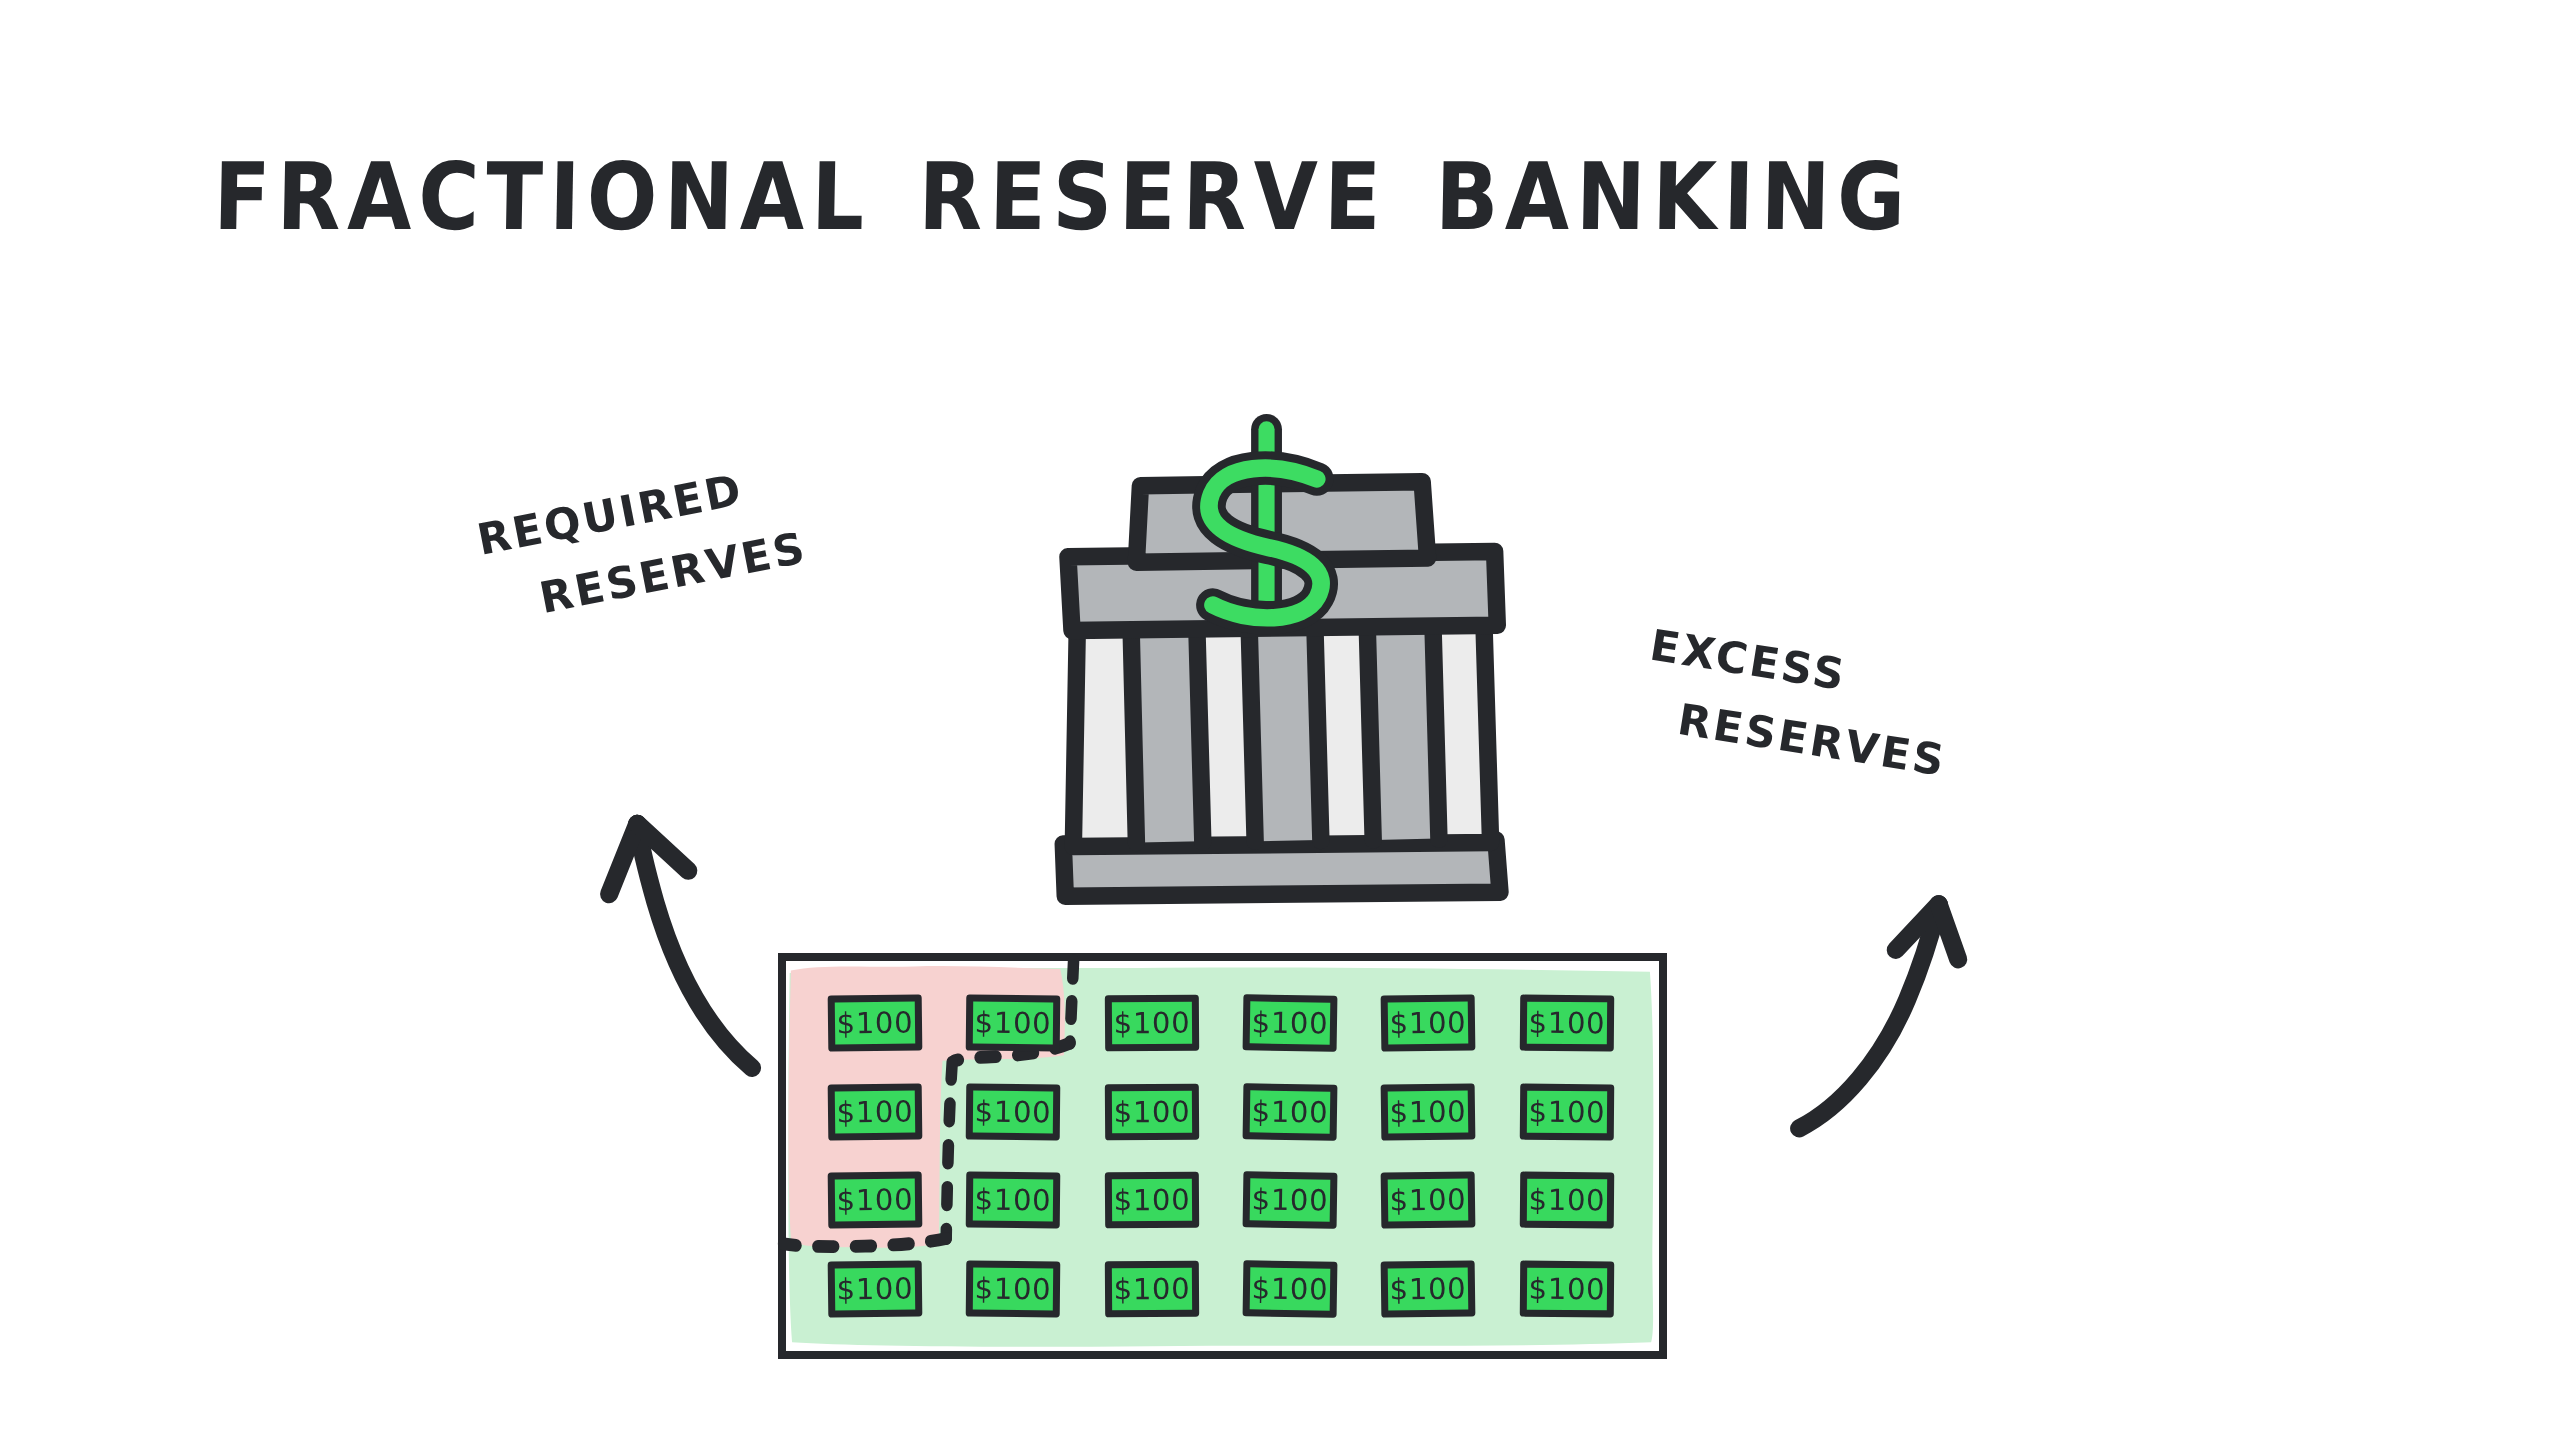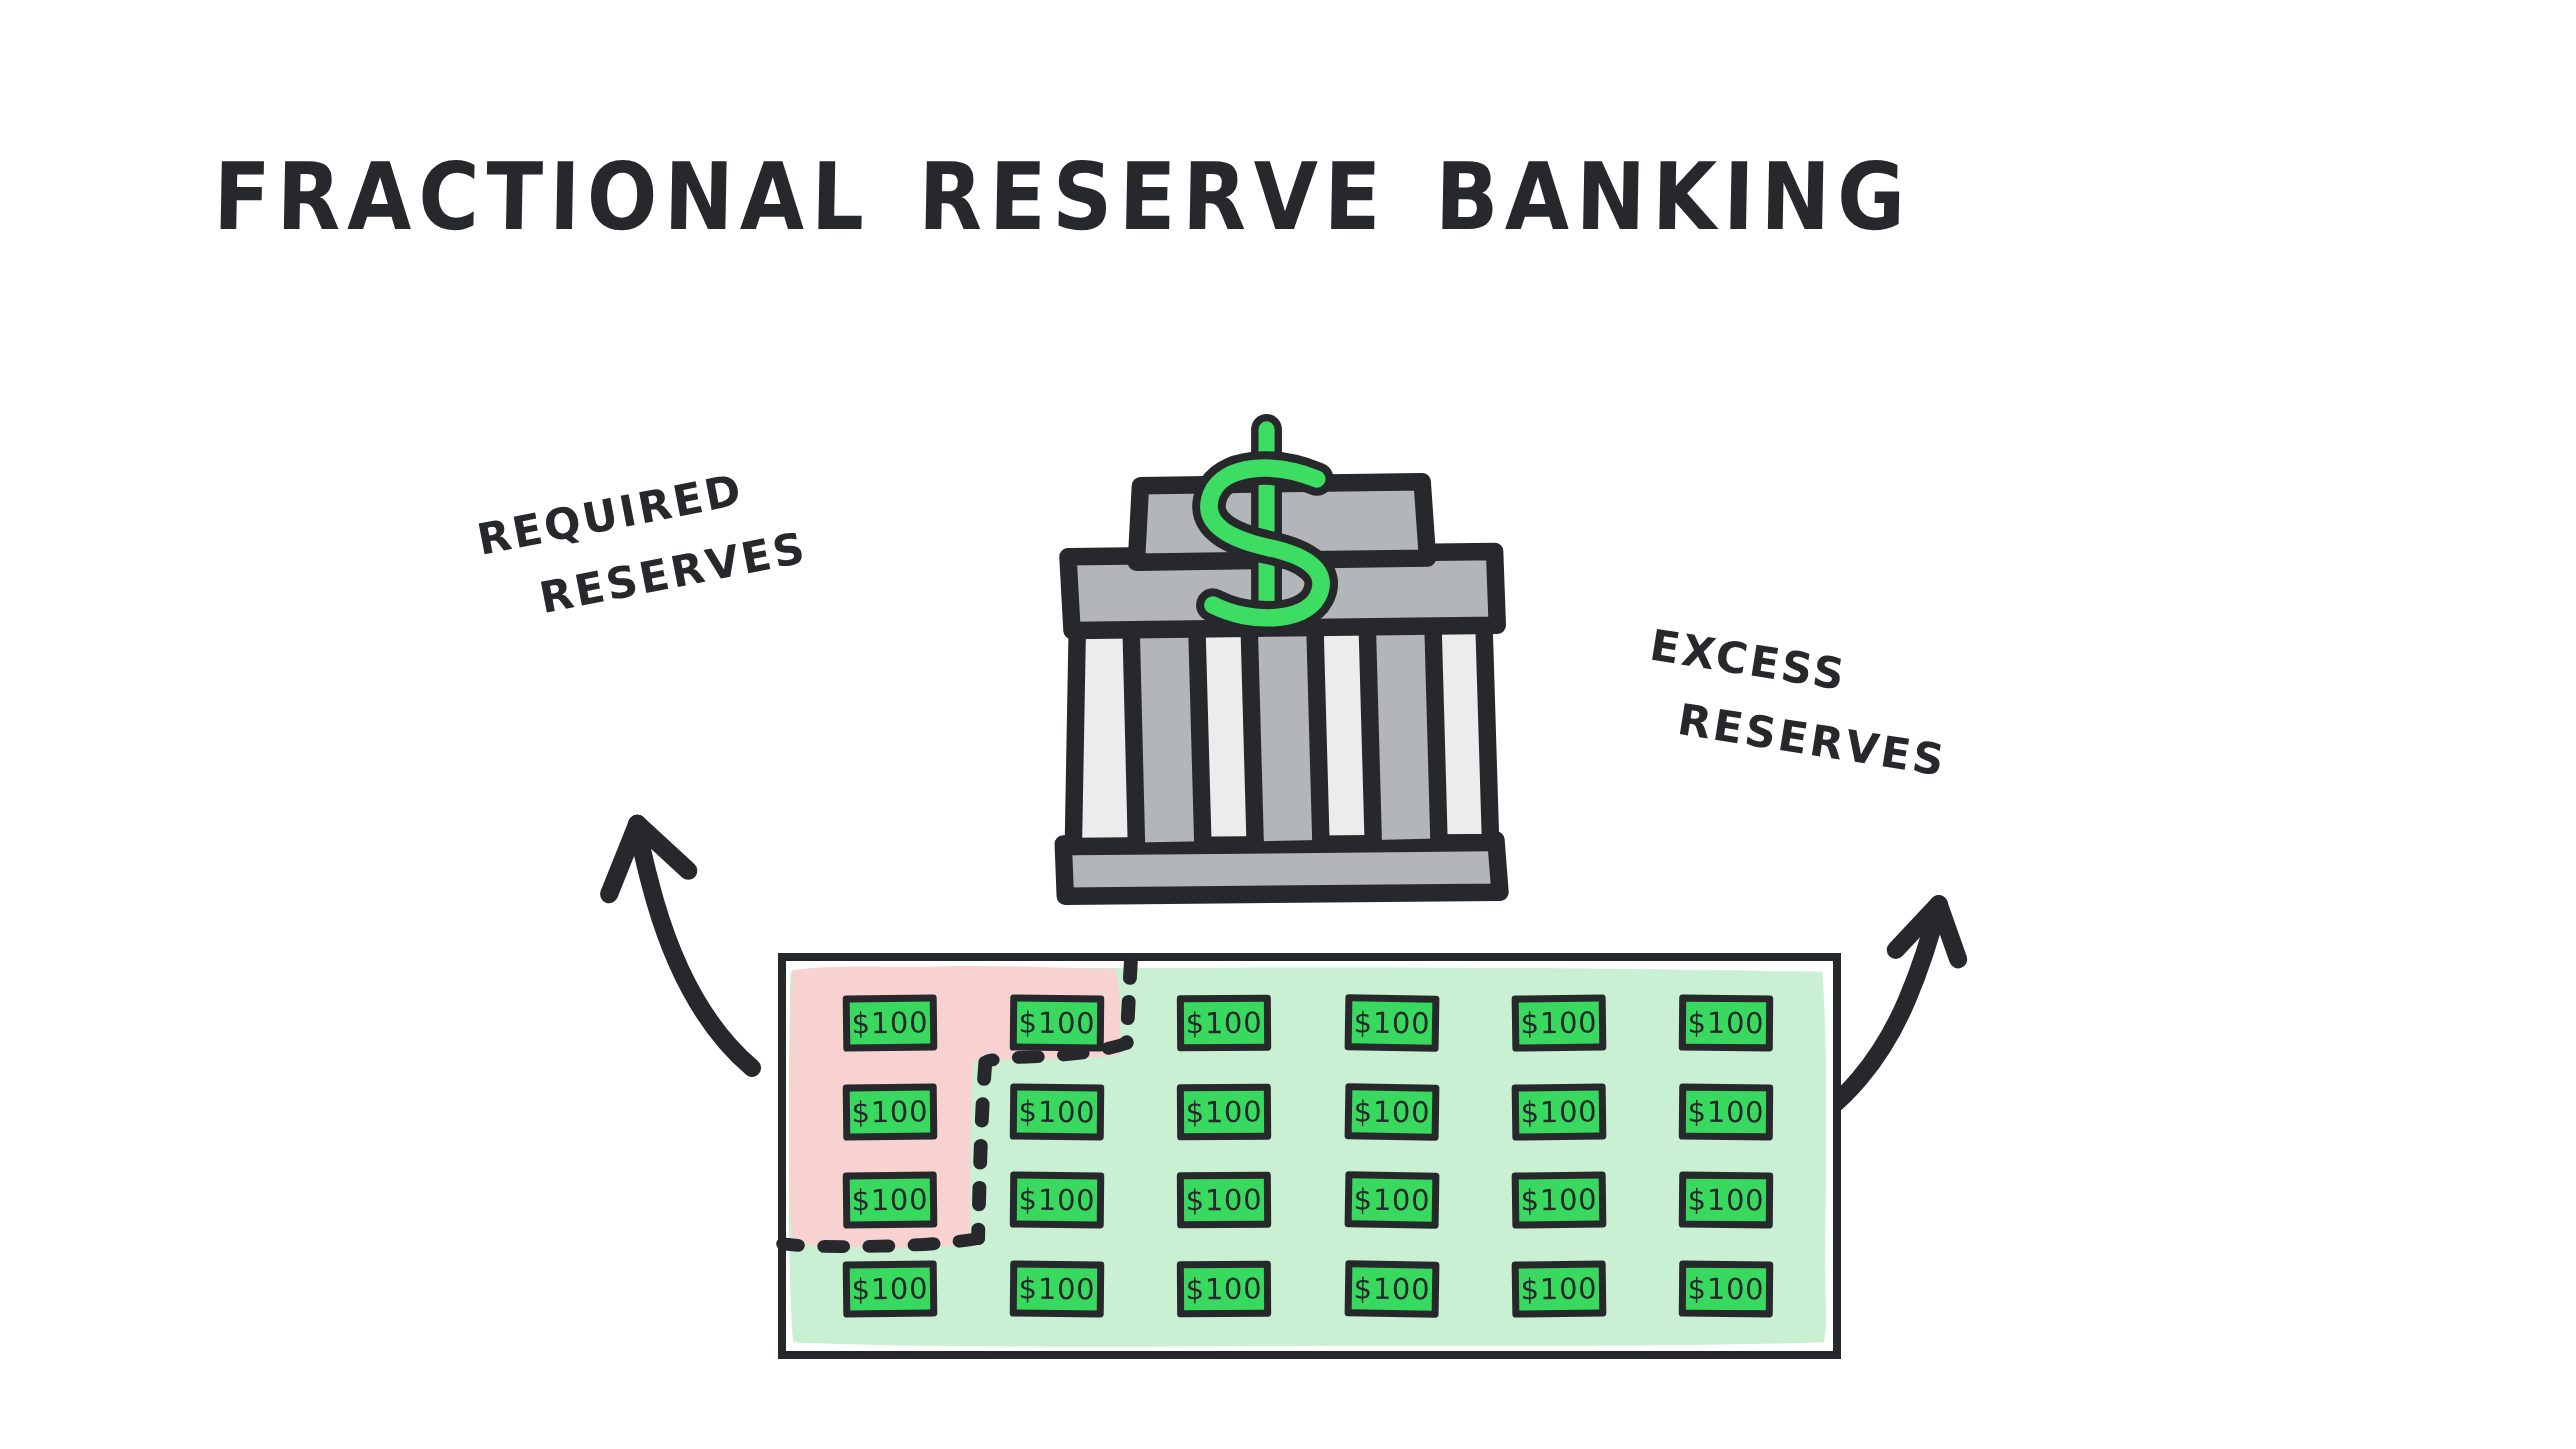--- a/index.html
+++ b/index.html
@@ -39,21 +39,21 @@
   #label-required .ln2{ display:block; margin-left:50px; }
   #label-excess{ left:1657px; top:604px; transform:rotate(9deg); transform-origin:left top; }
   #label-excess .ln2{ display:block; margin-left:39px; }
 
   
   #art{ position:absolute; left:0; top:0; width:2576px; height:1449px; }
 
   
   #moneybox{
     position:absolute; left:778px; top:953px;
-    width:1063px; height:406px;
+    width:889px; height:406px;
     border:8.7px solid #26282c;
     box-sizing:border-box;
     background:#ffffff;
   }
   #wash{ position:absolute; left:0; top:0; width:100%; height:100%; overflow:visible; }
   #grid{
     position:absolute; left:0; top:0; width:100%; height:100%;
     display:grid;
     grid-template-columns:repeat(6,1fr);
     grid-template-rows:repeat(4,1fr);

